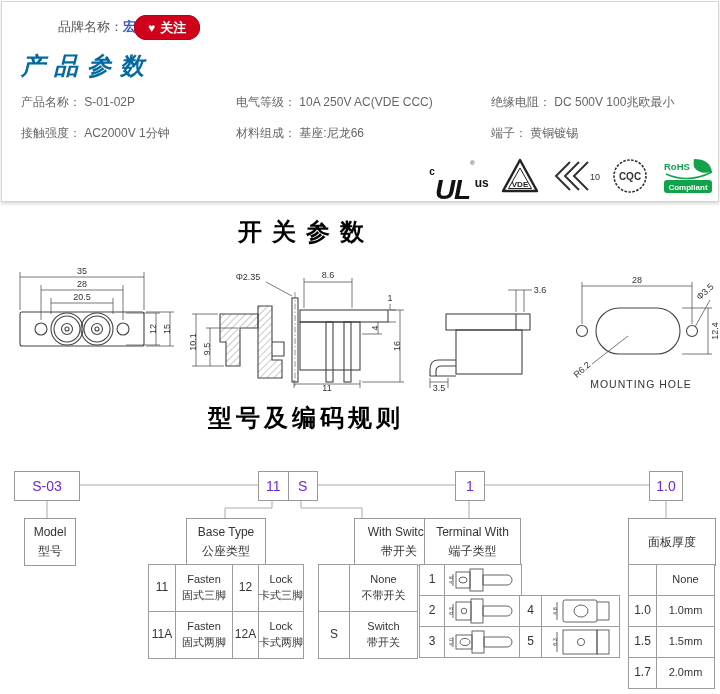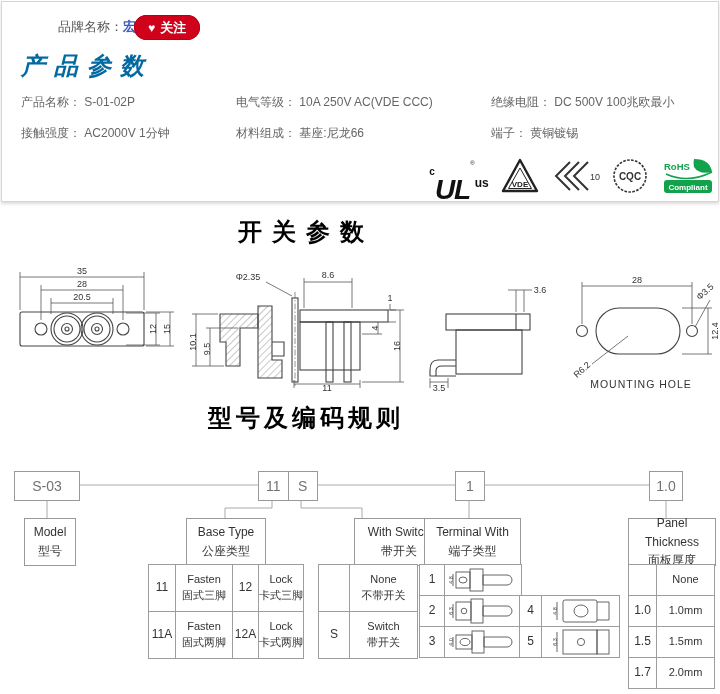--- a/index.html
+++ b/index.html
@@ -37,21 +37,21 @@
   .big-title{position:absolute;left:0;width:612px;margin:0;text-align:center;color:#000000;
              font-size:24px;font-weight:800;}
 
   
   .drawing text{font-family:"Liberation Sans",sans-serif;}
   .dim{font-size:9px;fill:#333;}
   .cap{font-size:10.5px;fill:#333;letter-spacing:1px;}
 
   
   .codebox{position:absolute;top:471px;height:28px;background:#fff;border:1px solid #999;
-           display:flex;align-items:center;justify-content:center;font-size:14px;color:#737373;}
+           display:flex;align-items:center;justify-content:center;font-size:14px;color:#6d28d9;}
   .codebox .cell{flex:1;height:100%;display:flex;align-items:center;justify-content:center;}
   .codebox .cell:first-child{border-right:1px solid #999;}
   .lblbox{position:absolute;top:518px;height:46px;background:#fff;border:1px solid #999;
           display:flex;flex-direction:column;align-items:center;justify-content:center;
           font-size:12px;color:#333;line-height:1.55;text-align:center;}
   .tbl{position:absolute;display:grid;border-top:1px solid #9d9d9d;border-left:1px solid #9d9d9d;background:#fff;}
   .tbl>div{border-right:1px solid #9d9d9d;border-bottom:1px solid #9d9d9d;display:flex;
            flex-direction:column;align-items:center;justify-content:center;font-size:11px;
            color:#333;line-height:1.45;background:#fff;overflow:hidden;}
   .tbl .num{font-size:12px;}
@@ -307,21 +307,20 @@
   </div>
   <div class="lblbox" style="left:318px;width:88px;margin-left:36px;">
     <span>With Switch</span>
     <span>带开关</span>
   </div>
   <div class="lblbox" style="left:424px;width:95px;">
     <span>Terminal With</span>
     <span>端子类型</span>
   </div>
   <div class="lblbox" style="left:628px;width:86px;">
-    <span>Panel Thickness</span>
     <span>面板厚度</span>
   </div>
 
   <div class="tbl" style="left:148px;top:564px;grid-template-columns:27px 57px 26px 45px;grid-auto-rows:47px;">
     <div class="num">11</div>
     <div>
       <span>Fasten</span>
       <span>固式三脚</span>
     </div>
     <div class="num">12</div>

